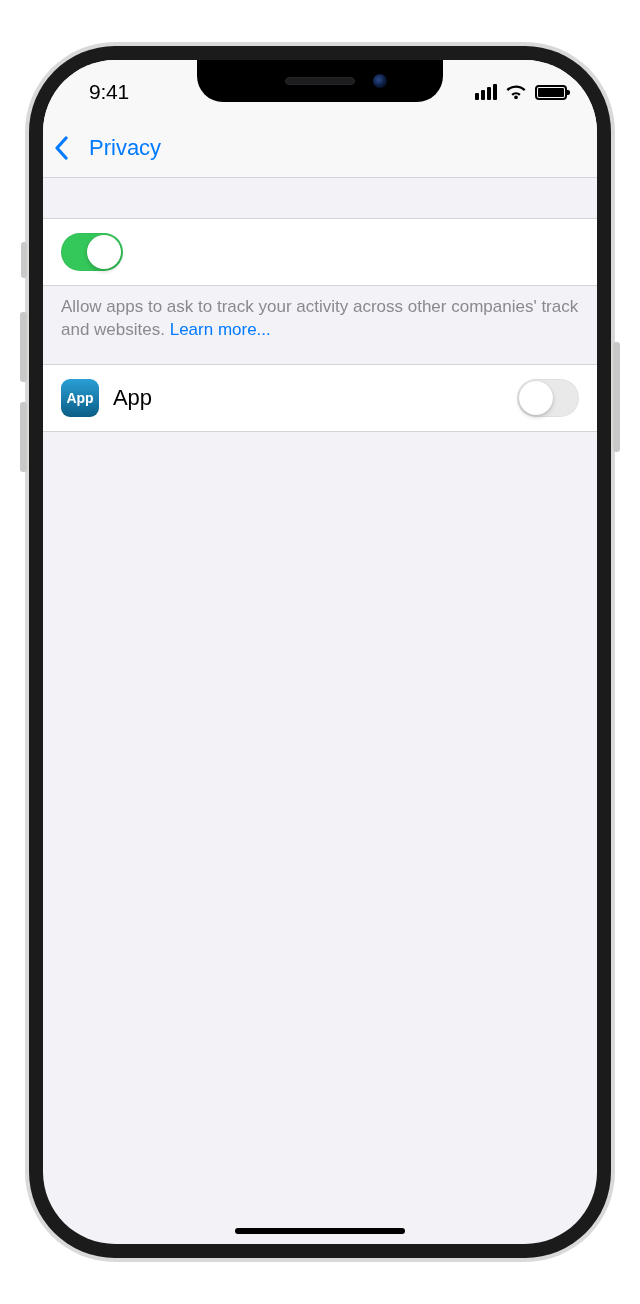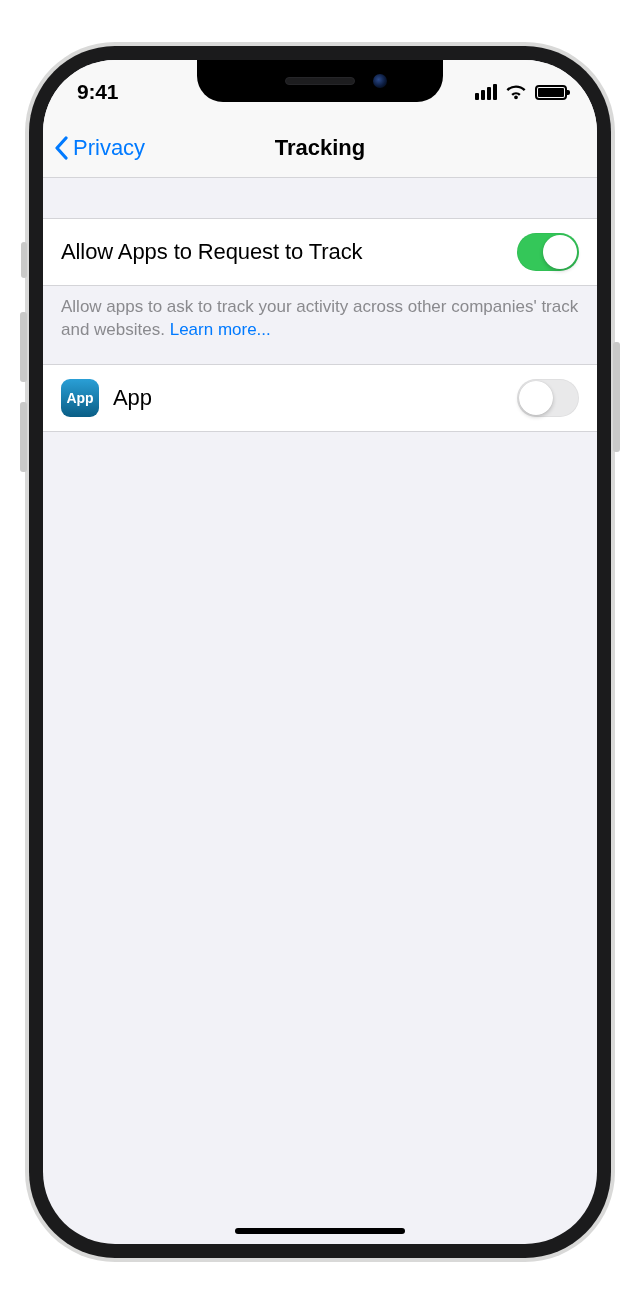--- a/index.html
+++ b/index.html
@@ -87,23 +87,24 @@
       position: relative;
       height: 58px;
       display: flex;
       align-items: center;
       justify-content: space-between;
       padding: 0 30px 0 34px;
       background: #f8f8f8;
     }
     .status-time {
       font-size: 21px;
-      font-weight: 700;
+      font-weight: 400;
       letter-spacing: -0.2px;
       padding-top: 6px;
+      margin-left: 12px;
     }
     .status-right {
       display: flex;
       align-items: center;
       gap: 8px;
       padding-top: 6px;
     }
     
     .cell { display: flex; align-items: flex-end; gap: 2px; }
     .cell span { width: 4px; background: #000; border-radius: 1px; display: block; }
@@ -126,21 +127,21 @@
       border-bottom: 1px solid #d4d4d8;
       display: flex;
       align-items: center;
     }
     .back {
       position: absolute;
       left: 10px;
       top: 0; bottom: 0;
       display: flex;
       align-items: center;
-      gap: 4px;
+      gap: 20px;
       color: #007aff;
       font-size: 22px;
     }
     .back svg { display:block; }
     .nav-title {
       flex: 1;
       text-align: center;
       font-size: 22px;
       font-weight: 600;
       color: #000;
@@ -258,27 +259,25 @@
         </div>
       </div>
 
       <div class="nav">
         <div class="back">
           <svg width="16" height="24" viewBox="0 0 14 24">
               <path d="M12 2 3 12l9 10" fill="none" stroke="#007aff" stroke-width="3.2" stroke-linecap="round" stroke-linejoin="round"></path>
             </svg>
           <span>Privacy</span>
         </div>
-        <div class="nav-title">Tracking</div>
       </div>
 
       <div class="spacer"></div>
 
       <div class="cell-row">
-        <div class="cell-label">Allow Apps to Request to Track</div>
         <div class="switch on" id="sw-master">
             <div class="knob"></div>
           </div>
       </div>
       <div class="group-footer">
         <span>Allow apps to ask to track your activity across other companies' track and websites. </span><a href="#">Learn more...</a>
       </div>
 
       <div class="cell-row">
         <div class="app-icon">App</div>

